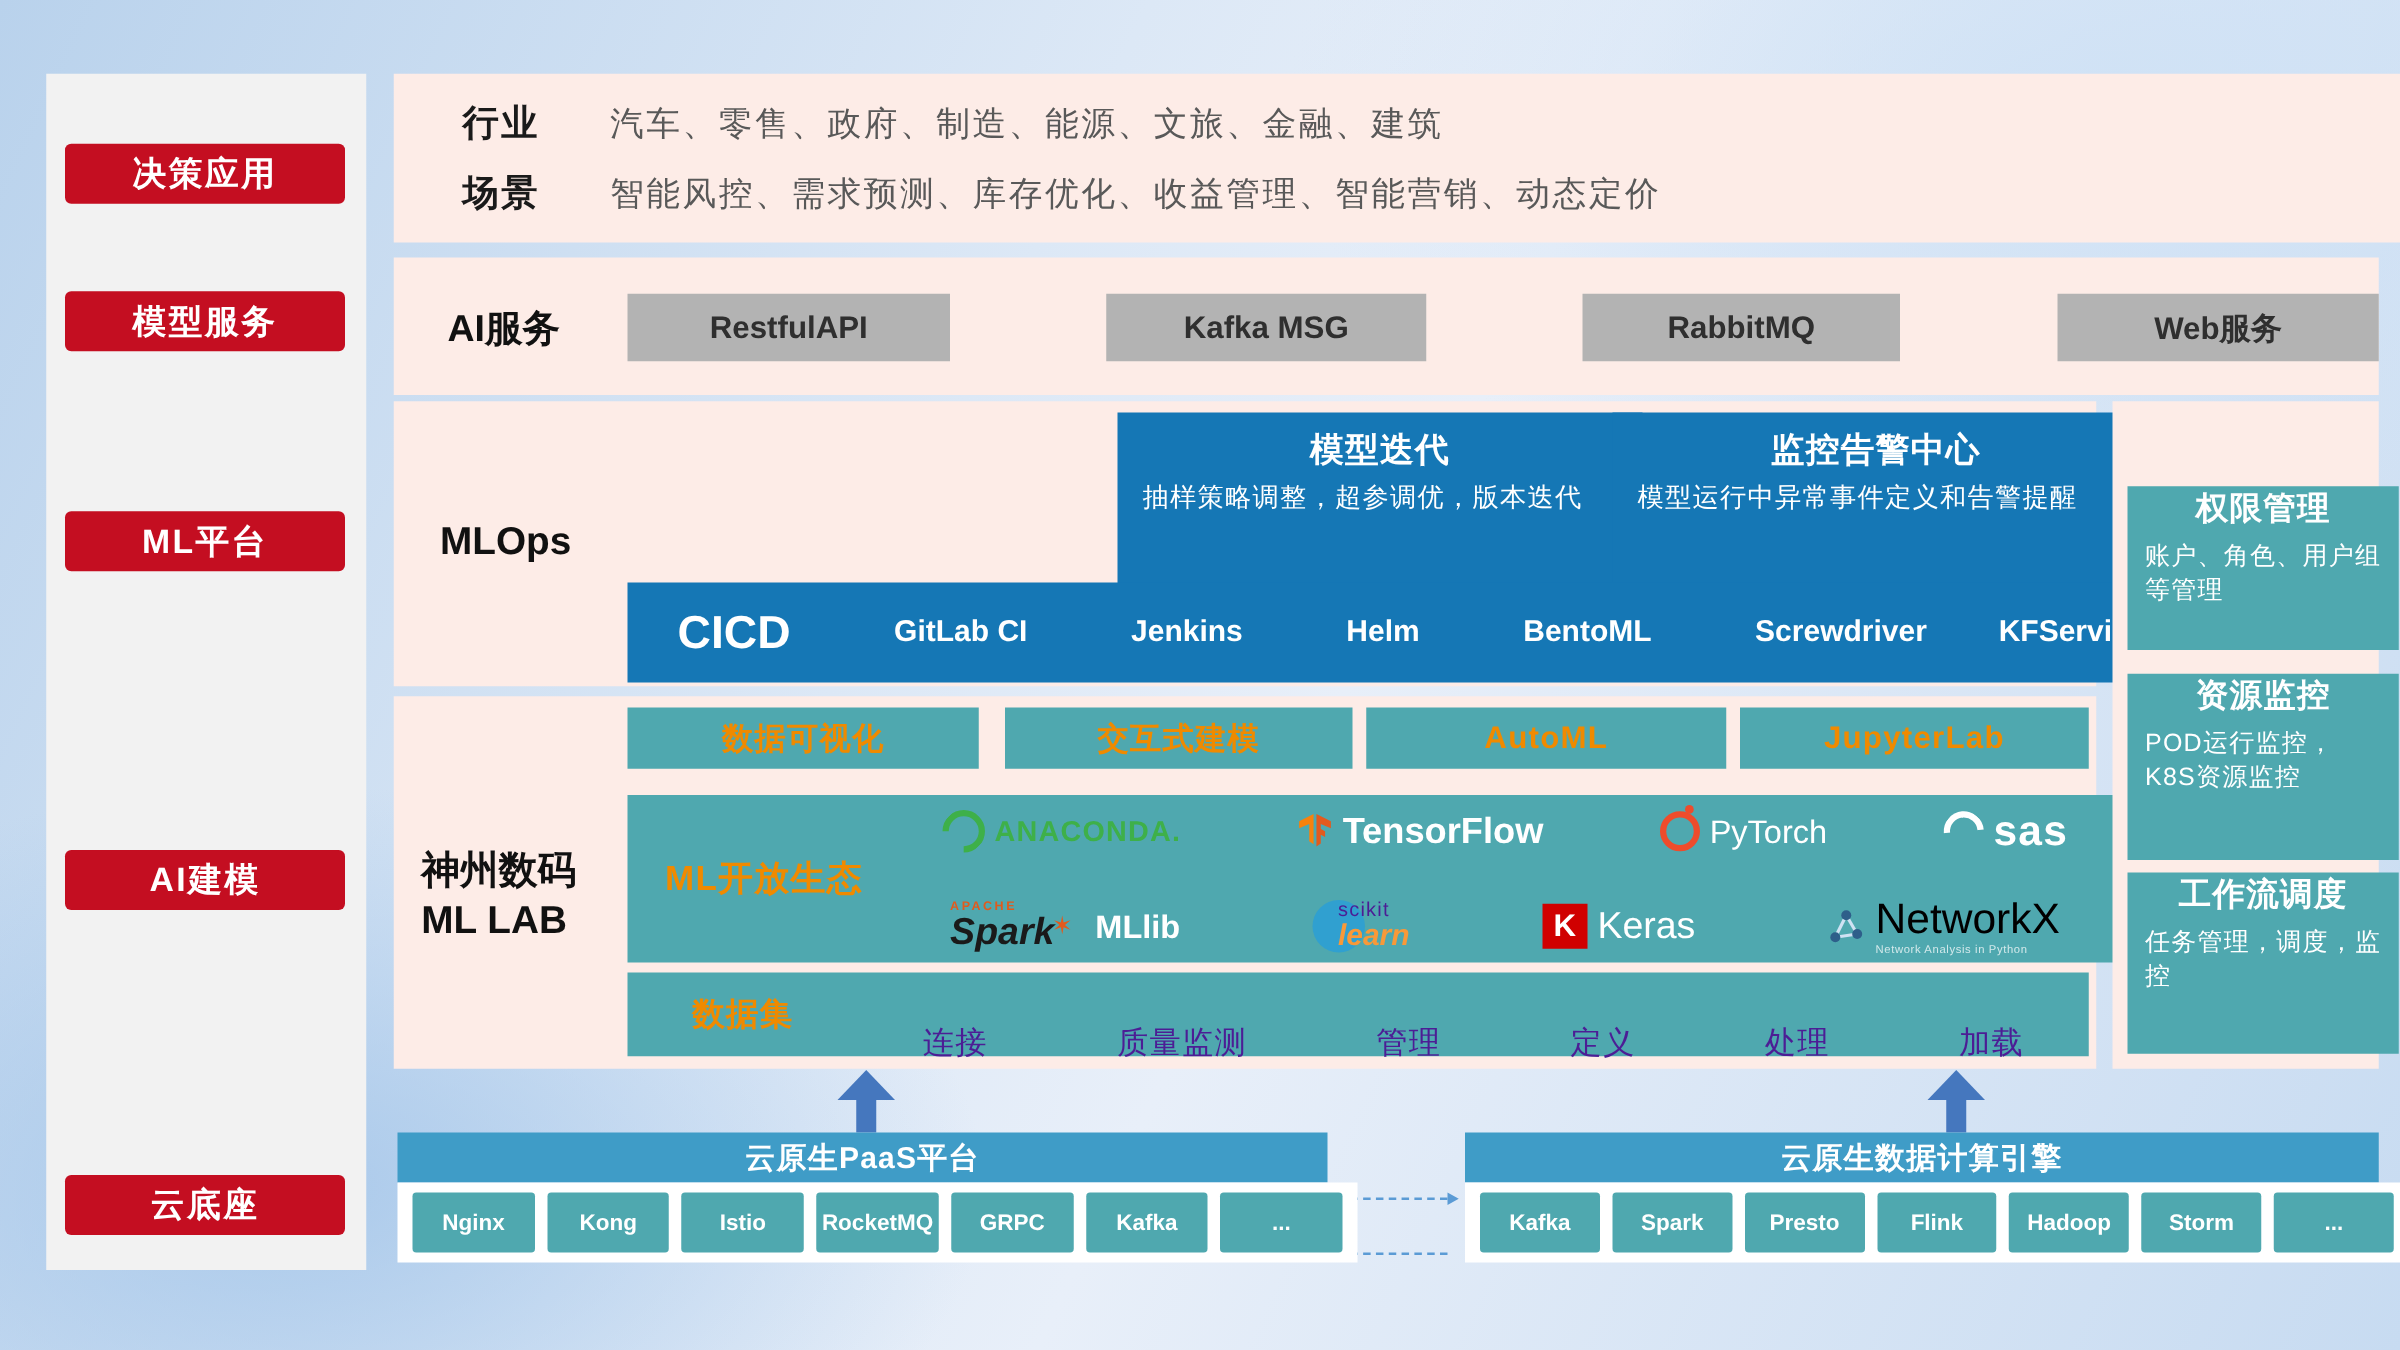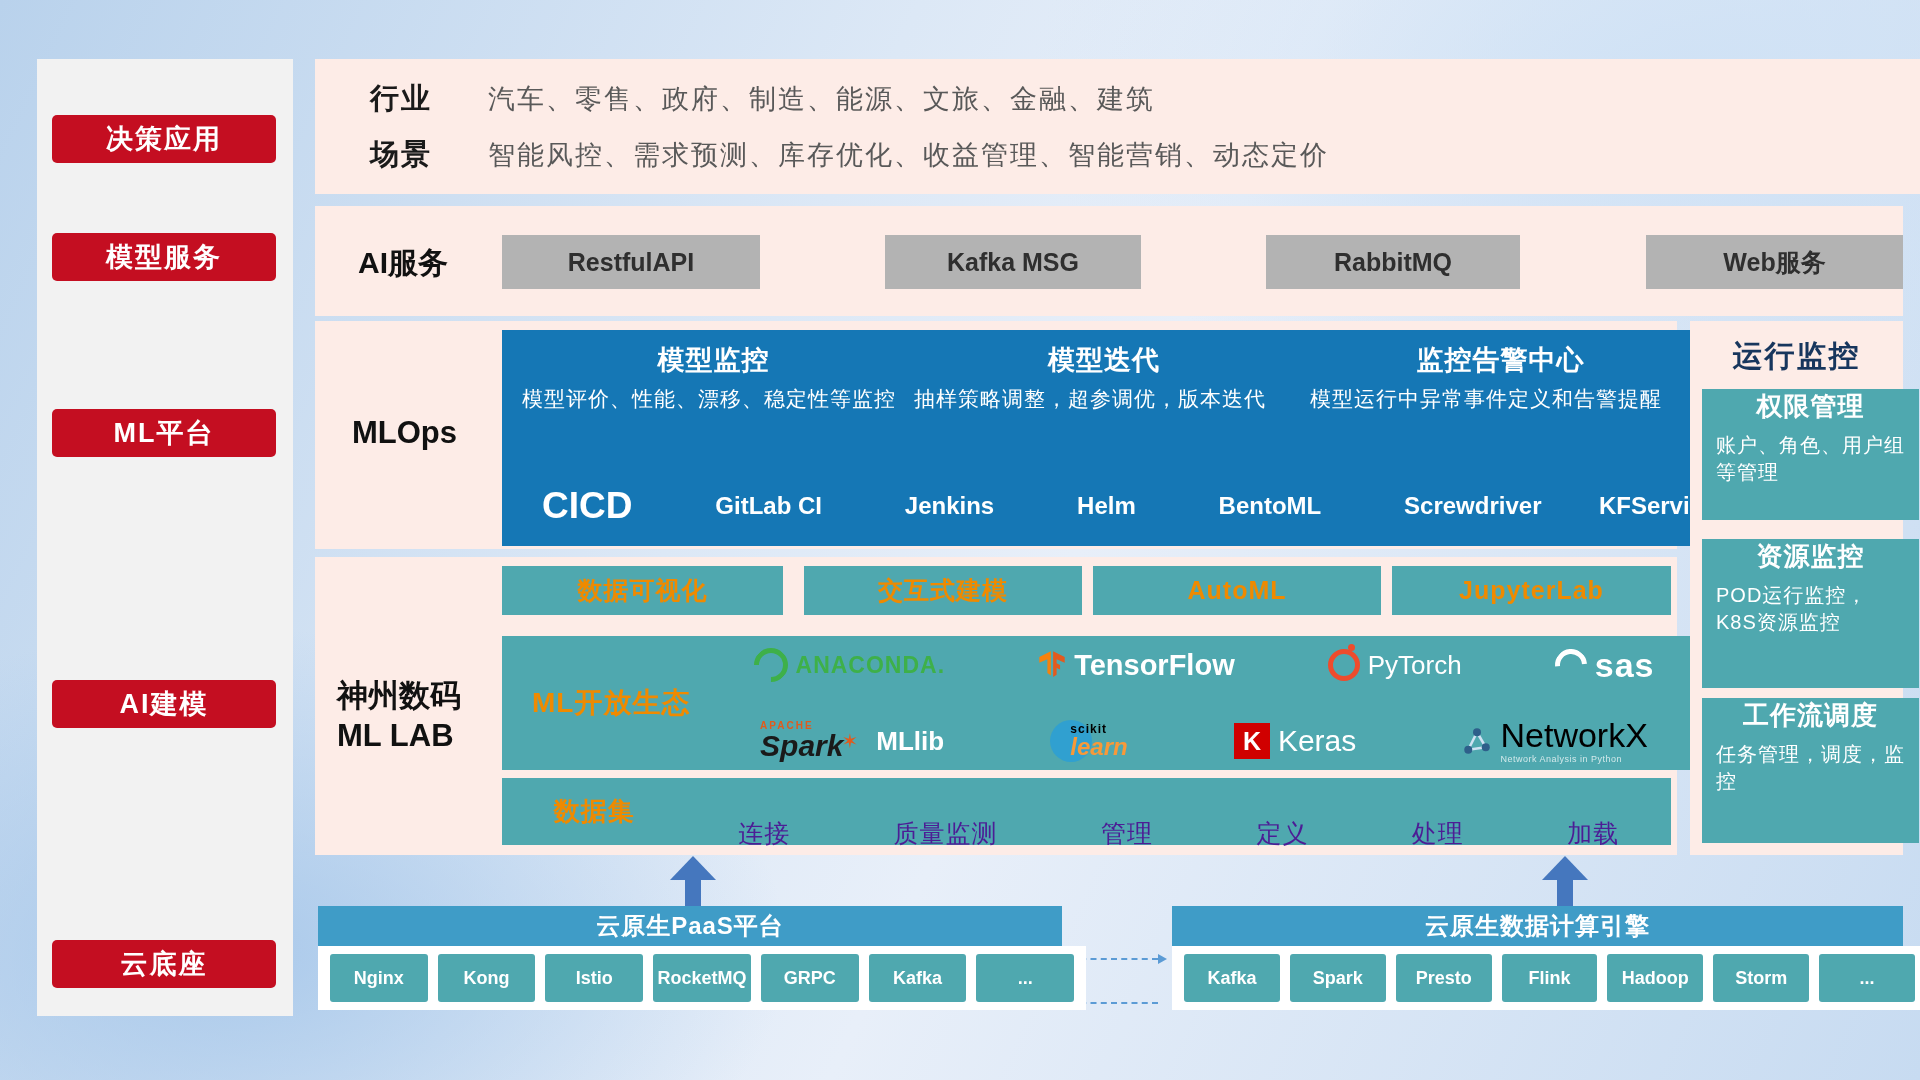--- a/index.html
+++ b/index.html
@@ -76,21 +76,21 @@
   .sas-swoosh{width:22px;height:22px;border:5px solid transparent;border-top-color:#fff;border-left-color:#fff;border-radius:50%;transform:rotate(40deg);}
   .sas-text{color:#fff;font-size:34px;font-weight:bold;letter-spacing:1px;}
   .spark-wrap{display:flex;flex-direction:column;line-height:1;}
   .apache-txt{font-size:10px;color:#e25a1c;letter-spacing:2px;font-weight:bold;}
   .spark-line{display:flex;align-items:flex-start;}
   .spark-txt{font-size:30px;font-weight:bold;font-style:italic;color:#1a1a1a;}
   .spark-star{color:#e25a1c;font-size:20px;margin-left:-2px;}
   .mllib-txt{color:#fff;font-size:26px;font-weight:bold;margin-left:10px;}
   .sk-circle{width:42px;height:42px;background:#30a0d0;border-radius:50%;}
   .sk-text{display:flex;flex-direction:column;margin-left:-30px;line-height:1;}
-  .sk-top{font-size:12px;color:#000000;letter-spacing:1px;font-weight:bold;}
+  .sk-top{font-size:16px;color:#4c1d95;letter-spacing:1px;}
   .sk-learn{font-size:24px;font-weight:bold;font-style:italic;color:#f89939;}
   .keras-k{width:36px;height:36px;background:#d00000;color:#fff;font-weight:bold;font-size:25px;display:flex;align-items:center;justify-content:center;}
   .keras-text{color:#fff;font-size:30px;}
   .nx-text{display:flex;flex-direction:column;line-height:1.1;}
   .nx-name{color:#000000;font-size:34px;}
   .nx-sub{color:rgba(255,255,255,.75);font-size:9px;letter-spacing:.5px;}
   .ds-bar{
     position:absolute;left:502px;top:778px;width:1169px;height:67px;background:#4fa8af;
     display:flex;align-items:center;justify-content:space-around;
   }
@@ -154,24 +154,20 @@
 
   <div class="panel row2"></div>
   <div class="ai-label">AI服务</div>
   <div class="gchip g1">RestfulAPI</div>
   <div class="gchip g2">Kafka MSG</div>
   <div class="gchip g3">RabbitMQ</div>
   <div class="gchip g4">Web服务</div>
 
   <div class="panel row3"></div>
   <div class="mlops-label">MLOps</div>
-  <div class="bcard bc1">
-    <div class="btitle">模型监控</div>
-    <div class="bdesc">模型评价、性能、漂移、稳定性等监控</div>
-  </div>
   <div class="bcard bc2">
     <div class="btitle">模型迭代</div>
     <div class="bdesc">抽样策略调整，超参调优，版本迭代</div>
   </div>
   <div class="bcard bc3">
     <div class="btitle">监控告警中心</div>
     <div class="bdesc">模型运行中异常事件定义和告警提醒</div>
   </div>
   <div class="cicd-bar">
     <span class="cicd-title">CICD</span>
@@ -263,21 +259,20 @@
     <span class="ds-label">数据集</span>
     <span class="ds-item">连接</span>
     <span class="ds-item">质量监测</span>
     <span class="ds-item">管理</span>
     <span class="ds-item">定义</span>
     <span class="ds-item">处理</span>
     <span class="ds-item">加载</span>
   </div>
 
   <div class="panel rpanel"></div>
-  <div class="rp-title">运行监控</div>
   <div class="rcard rc1">
     <div class="rtitle">权限管理</div>
     <div class="rdesc">账户、角色、用户组等管理</div>
   </div>
   <div class="rcard rc2">
     <div class="rtitle">资源监控</div>
     <div class="rdesc">POD运行监控，K8S资源监控</div>
   </div>
   <div class="rcard rc3">
     <div class="rtitle">工作流调度</div>

